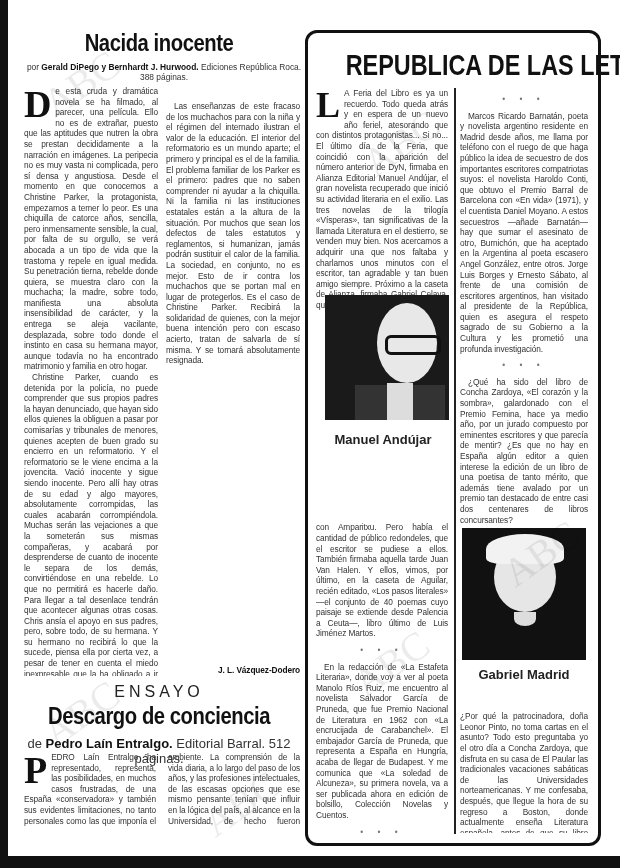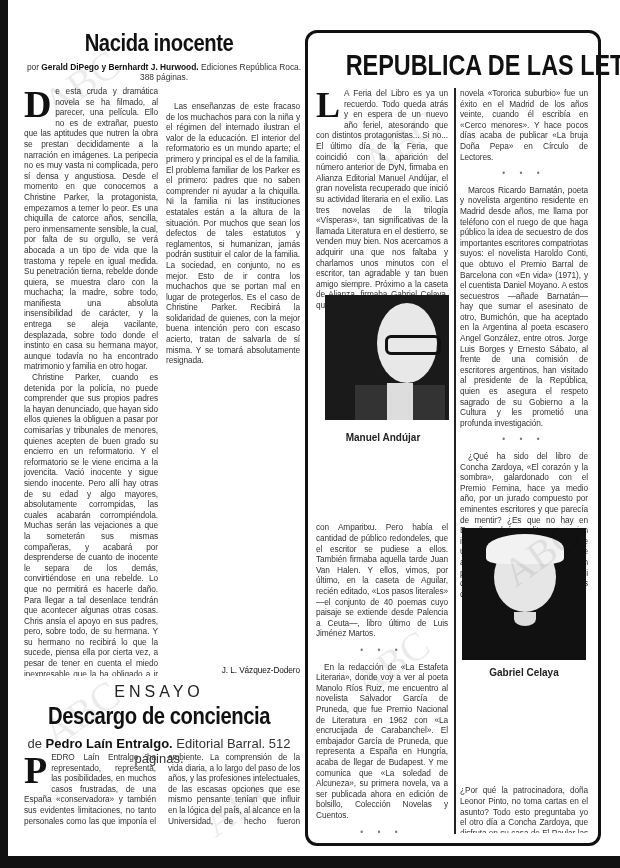--- a/index.html
+++ b/index.html
@@ -17,28 +17,28 @@
   .title-left{position:absolute;left:24px;top:30px;width:270px;text-align:center;font-family:"Liberation Sans Narrow","Liberation Sans",sans-serif;font-weight:bold;font-size:23px;transform:scaleX(0.88);color:#111;letter-spacing:-0.5px;}
   .byline{position:absolute;left:24px;top:62px;width:280px;text-align:center;font-size:8.4px;line-height:10px;color:#333;}
   .byline b{color:#111;}
 
   .box{position:absolute;left:305px;top:30px;width:290px;height:810px;border:3px solid #111;border-radius:12px;}
   .box-title{position:absolute;left:316px;top:48px;width:270px;text-align:center;font-family:"Liberation Sans",sans-serif;font-weight:bold;font-size:30px;letter-spacing:0;transform:scaleX(0.78);transform-origin:center;color:#111;white-space:nowrap;}
   .box-divider{position:absolute;left:454px;top:88px;width:2px;height:746px;background:#222;}
 
   .photo{position:absolute;background:#111;overflow:hidden;}
   .photo .face{position:absolute;border-radius:50%;}
-  .caption{position:absolute;font-size:10px;font-weight:bold;text-align:center;color:#222;}
+  .caption{position:absolute;font-size:13px;font-weight:bold;text-align:center;color:#222;}
 
   .ensayo{position:absolute;left:24px;top:683px;width:270px;text-align:center;font-size:16px;letter-spacing:4px;color:#222;}
   .title-desc{position:absolute;left:24px;top:703px;width:270px;text-align:center;font-weight:bold;font-size:23px;transform:scaleX(0.88);color:#111;letter-spacing:-0.5px;}
   .byline2{position:absolute;left:24px;top:736px;width:270px;text-align:center;font-size:13px;color:#333;}
   .byline2 b{color:#111;}
 
-  .signature{font-weight:normal;text-align:right;color:#111;margin-top:4px;}
+  .signature{font-weight:bold;text-align:right;color:#111;margin-top:4px;}
   .page-num{position:absolute;left:586px;top:844px;font-size:9px;font-weight:bold;color:#111;margin-top:41px;}
   .watermark{position:absolute;font-family:"Liberation Serif",serif;font-size:40px;color:rgba(0,0,0,0.08);transform:rotate(-35deg);pointer-events:none;}
 </style>
 </head>
 <body>
 
 <div class="edge-left"></div>
 <div class="edge-bottom"></div>
 <div class="edge-bottom-2"></div>
 
@@ -89,36 +89,35 @@
 
 <div class="photo" style="left:325px;top:295px;width:124px;height:125px;background:#1a1a1a;">
   <div class="face" style="left:52px;top:8px;width:60px;height:80px;background:#e8e8e8;"></div>
   <div style="position:absolute;left:60px;top:40px;width:50px;height:14px;border:3px solid #111;border-radius:6px;"></div>
   <div style="position:absolute;left:30px;top:90px;width:90px;height:40px;background:#333;"></div>
   <div style="position:absolute;left:62px;top:88px;width:26px;height:40px;background:#ddd;"></div>
 </div>
 <div class="caption" style="left:316px;top:432px;width:134px;">Manuel Andújar</div>
 
 <div class="col" style="left:460px;top:88px;width:128px;height:745px;overflow:hidden;">
-  <p class="first">novela «Tororica suburbio» fue un éxito en el Madrid de los años veinte, cuando él escribía en «Cerco menores». Y hace pocos días acaba de publicar «La bruja Doña Pepa» en Círculo de Lectores.</p>
   <div class="sep">• • •</div>
   <p>Marcos Ricardo Barnatán, poeta y novelista argentino residente en Madrid desde años, me llama por teléfono con el ruego de que haga público la idea de secuestro de dos importantes escritores compatriotas suyos: el novelista Haroldo Conti, que obtuvo el Premio Barral de Barcelona con «En vida» (1971), y el cuentista Daniel Moyano. A estos secuestros —añade Barnatán— hay que sumar el asesinato de otro, Burnichón, que ha aceptado en la Argentina al poeta escasero Angel González, entre otros. Jorge Luis Borges y Ernesto Sábato, al frente de una comisión de escritores argentinos, han visitado al presidente de la República, quien es asegura el respeto sagrado de su Gobierno a la Cultura y les prometió una profunda investigación.</p>
   <div class="sep">• • •</div>
   <p>¿Qué ha sido del libro de Concha Zardoya, «El corazón y la sombra», galardonado con el Premio Femina, hace ya medio año, por un jurado compuesto por eminentes escritores y que parecía de mentir? ¿Es que no hay en España algún editor a quien interese la edición de un libro de una poetisa de tanto mérito, que además tiene avalado por un premio tan destacado de entre casi dos centenares de libros concursantes?</p>
   <div style="height:186px;"></div>
   <p class="first">¿Por qué la patrocinadora, doña Leonor Pinto, no toma cartas en el asunto? Todo esto preguntaba yo el otro día a Concha Zardoya, que disfruta en su casa de El Paular las tradicionales vacaciones sabáticas de las Universidades norteamericanas. Y me confesaba, después, que llegue la hora de su regreso a Boston, donde actualmente enseña Literatura española, antes de que su libro conozca, a menos, un sitio de edición.</p>
 
 </div>
 
 <div class="photo" style="left:462px;top:528px;width:124px;height:132px;">
   <div class="face" style="left:32px;top:14px;width:62px;height:70px;background:#e6e6e6;"></div>
   <div class="face" style="left:24px;top:6px;width:78px;height:30px;background:#f2f2f2;border-radius:50% 50% 20% 20%;"></div>
   <div style="position:absolute;left:52px;top:84px;width:22px;height:14px;background:#ddd;border-radius:0 0 50% 50%;"></div>
 </div>
-<div class="caption" style="left:460px;top:667px;width:128px;">Gabriel Celaya</div>
+<div class="caption" style="left:460px;top:667px;width:128px;">Gabriel Madrid</div>
 
 <div class="page-num">65</div>
 
 <div class="watermark" style="left:40px;top:60px;">ABC</div>
 <div class="watermark" style="left:360px;top:120px;">ABC</div>
 <div class="watermark" style="left:500px;top:530px;">ABC</div>
 <div class="watermark" style="left:350px;top:640px;">ABC</div>
 <div class="watermark" style="left:40px;top:690px;">ABC</div>
 <div class="watermark" style="left:200px;top:780px;">ABC</div>
 

